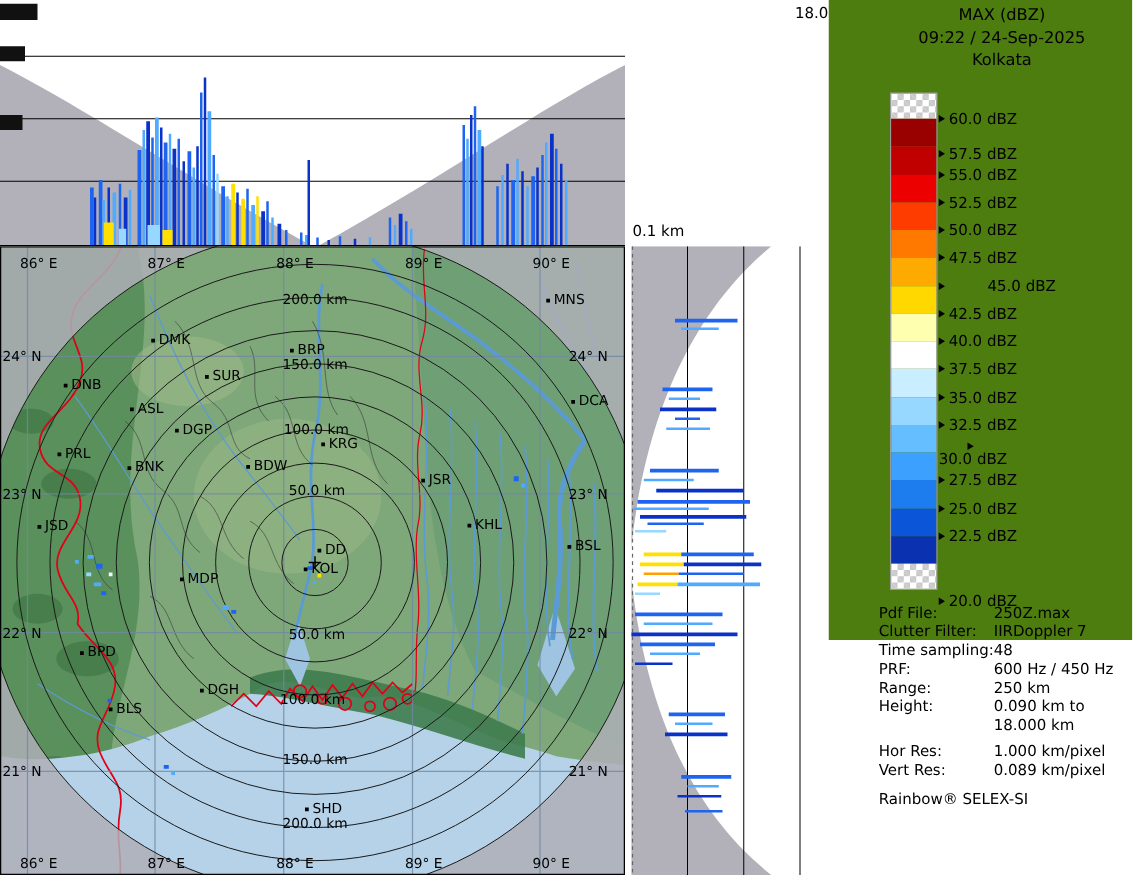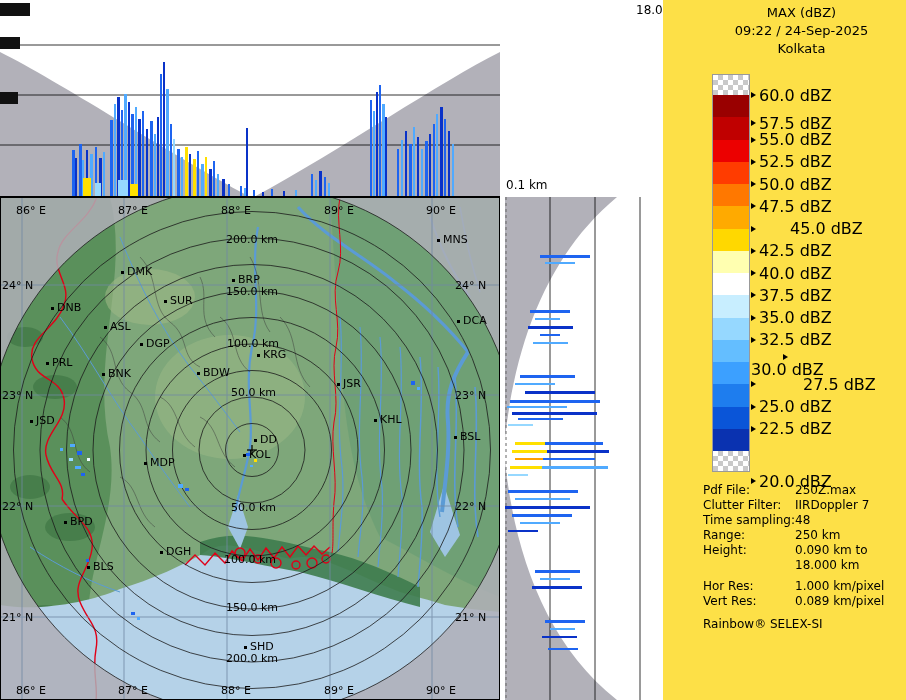--- a/index.html
+++ b/index.html
@@ -3,30 +3,30 @@
 <meta charset="utf-8">
 <style>
   html,body{margin:0;padding:0;background:#fff;}
   #app{position:relative;width:906px;height:700px;background:#fff;overflow:hidden;
        font-family:"DejaVu Sans","Liberation Sans",sans-serif;color:#000;}
   svg{position:absolute;display:block;}
   svg text{font-family:"DejaVu Sans","Liberation Sans",sans-serif;fill:#000;}
   .axlab{position:absolute;font-size:12px;color:#000;}
   #label-18km{left:636px;top:3px;}
   #label-01km{left:506px;top:178px;}
-  #legend-panel{position:absolute;left:663px;top:0;width:243px;height:700px;background:#fde047;}
+  #legend-panel{position:absolute;left:663px;top:0;width:243px;height:512px;background:#4d7c0f;}
   .lg-title{margin-left:36px;width:205px;text-align:center;font-size:13px;line-height:18px;}
   .lg-title.first{padding-top:4px;}
   #legend-bar{position:absolute;left:49px;top:74px;width:36px;border:1px solid #999;}
   .seg{width:36px;}
   .checker{width:36px;background-color:#fff;background-image:
     linear-gradient(45deg,#c9c9c9 25%,transparent 25%,transparent 75%,#c9c9c9 75%),
     linear-gradient(45deg,#c9c9c9 25%,transparent 25%,transparent 75%,#c9c9c9 75%);
     background-size:10px 10px;background-position:0 0,5px 5px;}
-  .lvl{position:absolute;left:88px;display:flex;align-items:center;font-size:16px;height:16px;white-space:nowrap;}
+  .lvl{position:absolute;left:88px;display:flex;align-items:center;font-size:12px;height:16px;white-space:nowrap;}
   .lvl .arr{width:0;height:0;border-top:3.5px solid transparent;border-bottom:3.5px solid transparent;
     border-left:5px solid #000;margin-right:3px;}
   #info-rows{position:absolute;left:40px;top:483px;width:200px;font-size:12px;line-height:15px;}
   .info-row{white-space:nowrap;}
   .info-row .lbl{display:inline-block;width:92px;white-space:nowrap;}
   #brand{margin-top:8px;}
 </style>
 </head>
 <body>
 
@@ -447,21 +447,21 @@
           <span>35.0 dBZ</span>
         </div>
         <div class="lvl" style="top: 331.75px;">
           <span class="arr"></span>
           <span>32.5 dBZ</span>
         </div>
         <div class="lvl" style="top: 354px; flex-direction: column;">
           <span class="arr"></span>
           <span>30.0 dBZ</span>
         </div>
-        <div class="lvl" style="top: 376.25px; gap: 44px;">
+        <div class="lvl" style="top: 376.25px;">
           <span class="arr"></span>
           <span>27.5 dBZ</span>
         </div>
         <div class="lvl" style="top: 398.5px;">
           <span class="arr"></span>
           <span>25.0 dBZ</span>
         </div>
         <div class="lvl" style="top: 420.75px;">
           <span class="arr"></span>
           <span>22.5 dBZ</span>
@@ -469,20 +469,21 @@
         <div class="lvl" style="top: 443px; margin-top: 30px;">
           <span class="arr"></span>
           <span>20.0 dBZ</span>
         </div>
       </div>
     <div id="info-rows">
 
     <div class="info-row"><span class="lbl">Pdf File:</span><span>250Z.max</span></div>
         <div class="info-row"><span class="lbl">Clutter Filter:</span><span>IIRDoppler 7</span></div>
         <div class="info-row"><span class="lbl">Time sampling:48</span><span></span></div>
+        <div class="info-row"><span class="lbl">PRF:</span><span>600 Hz / 450 Hz</span></div>
         <div class="info-row"><span class="lbl">Range:</span><span>250 km</span></div>
         <div class="info-row"><span class="lbl">Height:</span><span>0.090 km to</span></div>
         <div class="info-row"><span class="lbl"></span><span>18.000 km</span></div>
         <div class="info-row" style="margin-top: 6px;"><span class="lbl">Hor Res:</span><span>1.000 km/pixel</span></div>
         <div class="info-row"><span class="lbl">Vert Res:</span><span>0.089 km/pixel</span></div>
         <div id="brand">Rainbow® SELEX-SI</div>
       </div>
   </div>
 </div>
 

